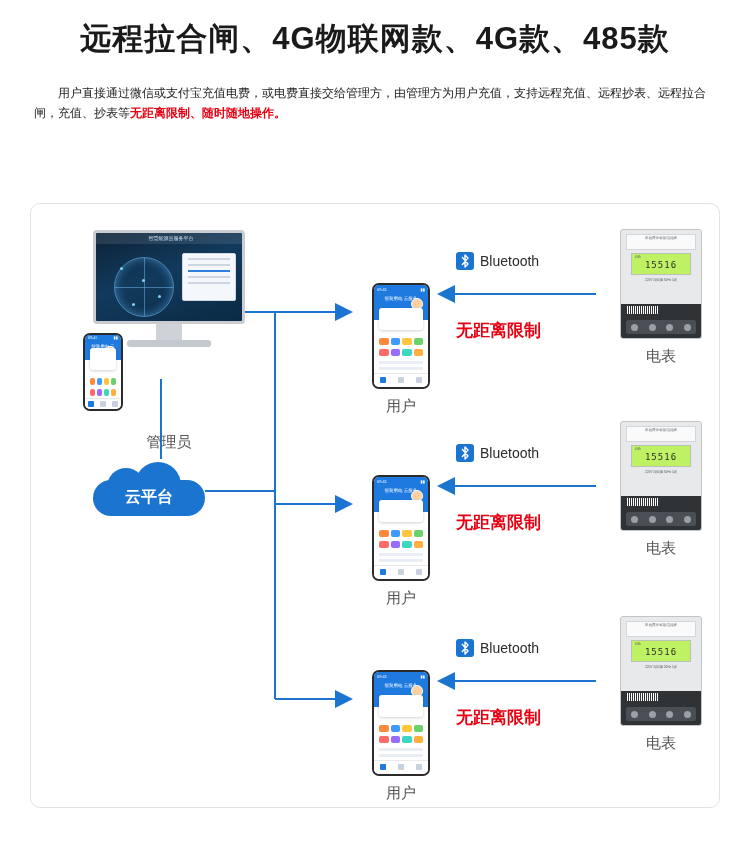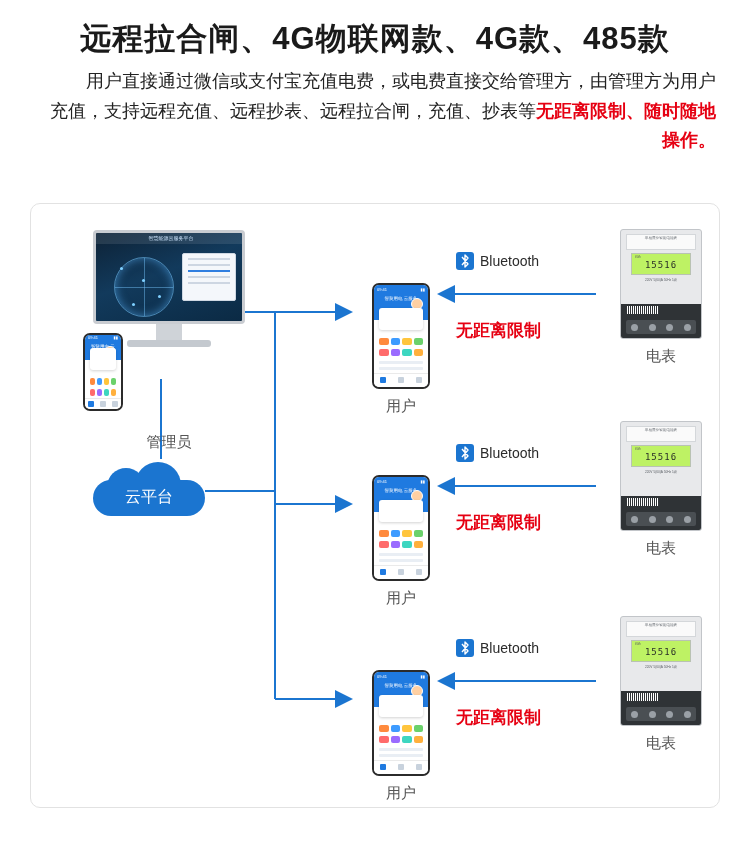--- a/index.html
+++ b/index.html
@@ -22,27 +22,26 @@
   }
   .title {
     font-size: 31px;
     font-weight: bold;
     text-align: center;
     letter-spacing: 1px;
     color: #1a1a1a;
     line-height: 1.35;
   }
   .subtitle {
-    margin-top: 7px;
-    font-size: 18px;
+    margin-top: 24px;
+    font-size: 12px;
     line-height: 1.65;
     color: #222;
     text-indent: 2em;
     padding: 0 6px;
-    text-align: right;
   }
   .hl {
     color: #e60012;
     font-weight: bold;
   }
 
   
   .card {
     position: absolute;
     left: 30px;
@@ -64,20 +63,21 @@
     pointer-events: none;
   }
 
   
   .admin-block {
     position: absolute;
     left: 48px;
     top: 26px;
     width: 180px;
     text-align: center;
+    font-family: Liberation Serif, serif;
   }
   .monitor {
     width: 152px;
     margin: 0 auto;
     position: relative;
   }
   .monitor-screen {
     width: 152px;
     height: 94px;
     border: 3px solid #c9ccd1;
@@ -388,20 +388,21 @@
     position: absolute;
     left: 62px;
     top: 258px;
     width: 112px;
     height: 58px;
   }
   .cloud {
     position: relative;
     width: 112px;
     height: 54px;
+    font-weight: bold;
   }
   .cloud .c-main {
     position: absolute;
     left: 0; bottom: 0;
     width: 112px; height: 36px;
     background: #1b75d0;
     border-radius: 18px;
   }
   .cloud .c-b1 {
     position: absolute;

